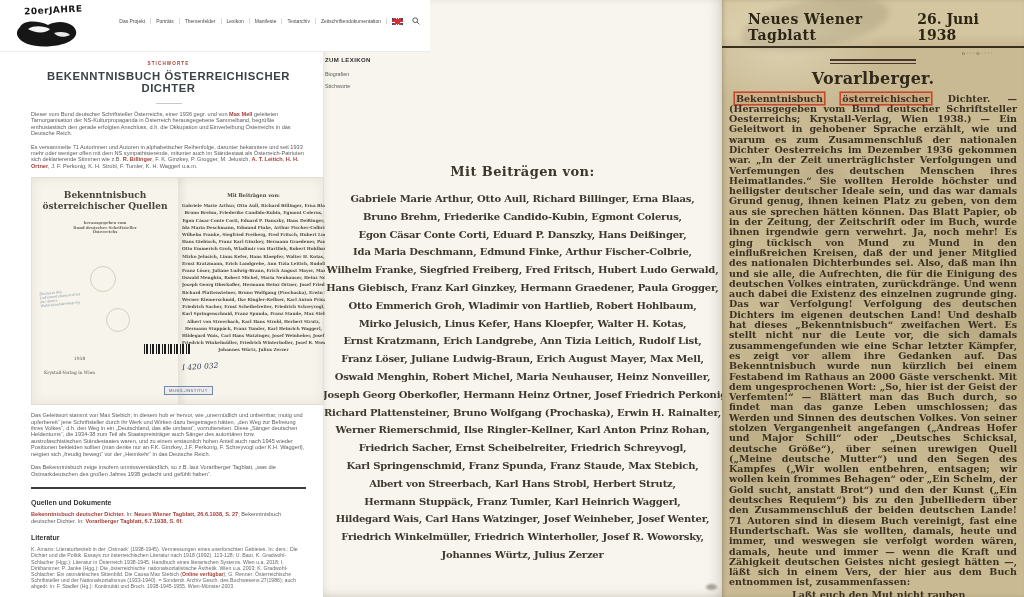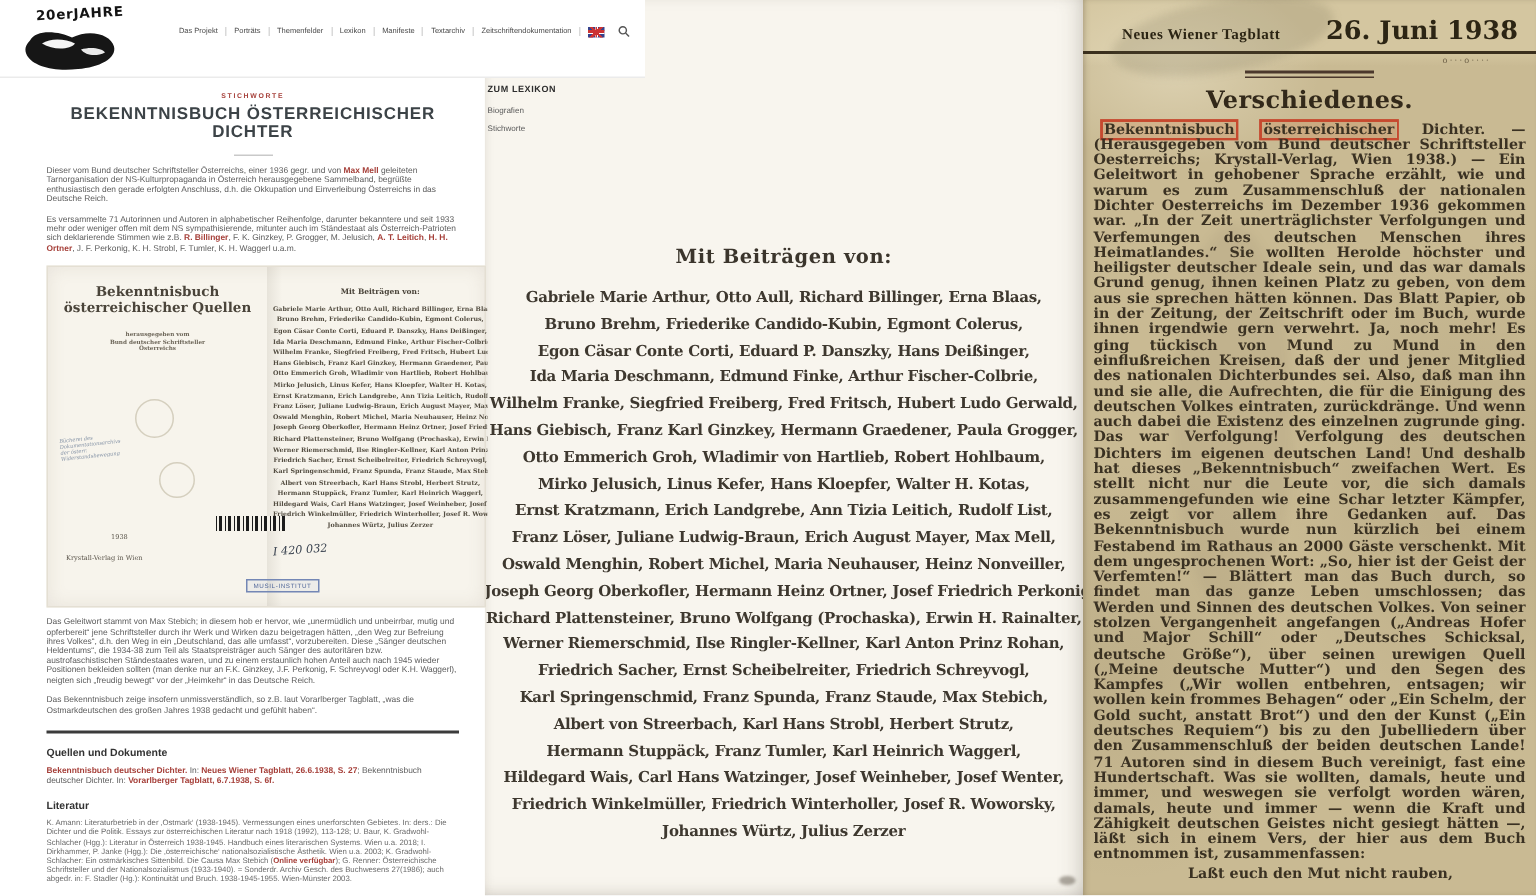--- a/index.html
+++ b/index.html
@@ -100,22 +100,22 @@
       radial-gradient(160px 200px at 10% 75%, rgba(110,95,65,.12), rgba(110,95,65,0) 70%),
       linear-gradient(#d4c6a0 0 34px, #c9ba93 44px);
     font-family:"DejaVu Serif", serif; color:#3a3122;
     box-shadow: inset 2px 0 5px -2px rgba(60,50,30,.4); }
   .np-ghost1, .np-ghost2 { position:absolute; border-radius:50%; filter:blur(3px); }
   .np-ghost1 { left:18px; top:0; width:150px; height:48px; background:rgba(95,85,60,.16);
     transform:rotate(-10deg); }
   .np-ghost2 { left:60px; top:150px; width:80px; height:260px; background:rgba(100,90,65,.07); }
   .masthead { position:relative; display:flex; justify-content:space-between; align-items:baseline;
     padding:11px 12px 0 26px; }
-  .mast-title { font-size:10px; font-weight:700; letter-spacing:.4px; color:#2c2514;font-family:Liberation Serif, serif; }
-  .mast-date { font-size:17px; font-weight:700; color:#2c2514; }
+  .mast-title { font-size:14px; font-weight:700; letter-spacing:.4px; color:#2c2514; }
+  .mast-date { font-size:14px; font-weight:700; color:#2c2514; }
   .np-rule { margin-top:3px; border-top:2.5px solid #3a2f1d; }
   .edge-marks { text-align:right; padding-right:30px; font-size:5.5px; letter-spacing:1.5px;
     color:rgba(60,48,30,.65); margin-top:2px; }
   .np-double { width:86px; margin:3px auto 0 auto; border-top:2px solid #4b382c;
     border-bottom:1.5px solid #4b382c; height:4.5px; }
   .np-sect-title { text-align:center; font-size:16px; font-weight:700; color:#33291a; margin-top:5px;
     letter-spacing:.3px; }
   .np-body { margin:6px 7px 0 7px; font-size:9.5px; line-height:10.3px; font-weight:700;
     text-align:justify; text-indent:6px; color:#3a3122; }
   .hl { box-shadow:0 0 0 1.6px #c6492f; background:rgba(214,110,60,.20); padding:0 1px; }
@@ -265,21 +265,21 @@
   <section class="clipping">
     <div class="np-ghost1"></div>
     <div class="np-ghost2"></div>
     <div class="masthead">
       <span class="mast-title">Neues Wiener Tagblatt</span>
       <span class="mast-date">26. Juni 1938</span>
     </div>
     <div class="np-rule"></div>
     <div class="edge-marks">o···o····</div>
     <div class="np-double"></div>
-    <h2 class="np-sect-title">Verschiedenes.</h2>
+    <h2 class="np-sect-title">Vorarlberger.</h2>
     <p class="np-body"><span class="hl">Bekenntnisbuch</span> <span class="hl">österreichischer</span><span> Dichter. — (Herausgegeben vom Bund deutscher Schriftsteller Oesterreichs; Krystall-Verlag, Wien 1938.) — Ein Geleitwort in gehobener Sprache erzählt, wie und warum es zum Zusammenschluß der nationalen Dichter Oesterreichs im Dezember 1936 gekommen war. „In der Zeit unerträglichster Verfolgungen und Verfemungen des deutschen Menschen ihres Heimatlandes.“ Sie wollten Herolde höchster und heiligster deutscher Ideale sein, und das war damals Grund genug, ihnen keinen Platz zu geben, von dem aus sie sprechen hätten können. Das Blatt Papier, ob in der Zeitung, der Zeitschrift oder im Buch, wurde ihnen irgendwie gern verwehrt. Ja, noch mehr! Es ging tückisch von Mund zu Mund in den einflußreichen Kreisen, daß der und jener Mitglied des nationalen Dichterbundes sei. Also, daß man ihn und sie alle, die Aufrechten, die für die Einigung des deutschen Volkes eintraten, zurückdränge. Und wenn auch dabei die Existenz des einzelnen zugrunde ging. Das war Verfolgung! Verfolgung des deutschen Dichters im eigenen deutschen Land! Und deshalb hat dieses „Bekenntnisbuch“ zweifachen Wert. Es stellt nicht nur die Leute vor, die sich damals zusammengefunden wie eine Schar letzter Kämpfer, es zeigt vor allem ihre Gedanken auf. Das Bekenntnisbuch wurde nun kürzlich bei einem Festabend im Rathaus an 2000 Gäste verschenkt. Mit dem ungesprochenen Wort: „So, hier ist der Geist der Verfemten!“ — Blättert man das Buch durch, so findet man das ganze Leben umschlossen; das Werden und Sinnen des deutschen Volkes. Von seiner stolzen Vergangenheit angefangen („Andreas Hofer und Major Schill“ oder „Deutsches Schicksal, deutsche Größe“), über seinen urewigen Quell („Meine deutsche Mutter“) und den Segen des Kampfes („Wir wollen entbehren, entsagen; wir wollen kein frommes Behagen“ oder „Ein Schelm, der Gold sucht, anstatt Brot“) und den der Kunst („Ein deutsches Requiem“) bis zu den Jubelliedern über den Zusammenschluß der beiden deutschen Lande! 71 Autoren sind in diesem Buch vereinigt, fast eine Hundertschaft. Was sie wollten, damals, heute und immer, und weswegen sie verfolgt worden wären, damals, heute und immer — wenn die Kraft und Zähigkeit deutschen Geistes nicht gesiegt hätten —, läßt sich in einem Vers, der hier aus dem Buch entnommen ist, zusammenfassen:</span></p>
     <div class="poem">
         <div>Laßt euch den Mut nicht rauben,</div>
       </div>
 
   </section>
 
 </div>
 
 </body></html>

